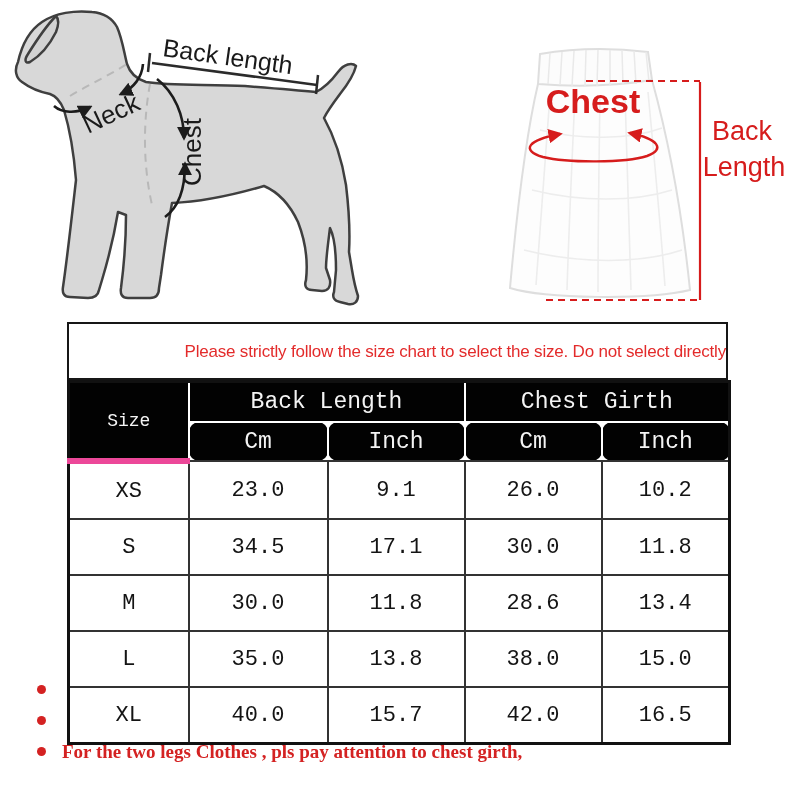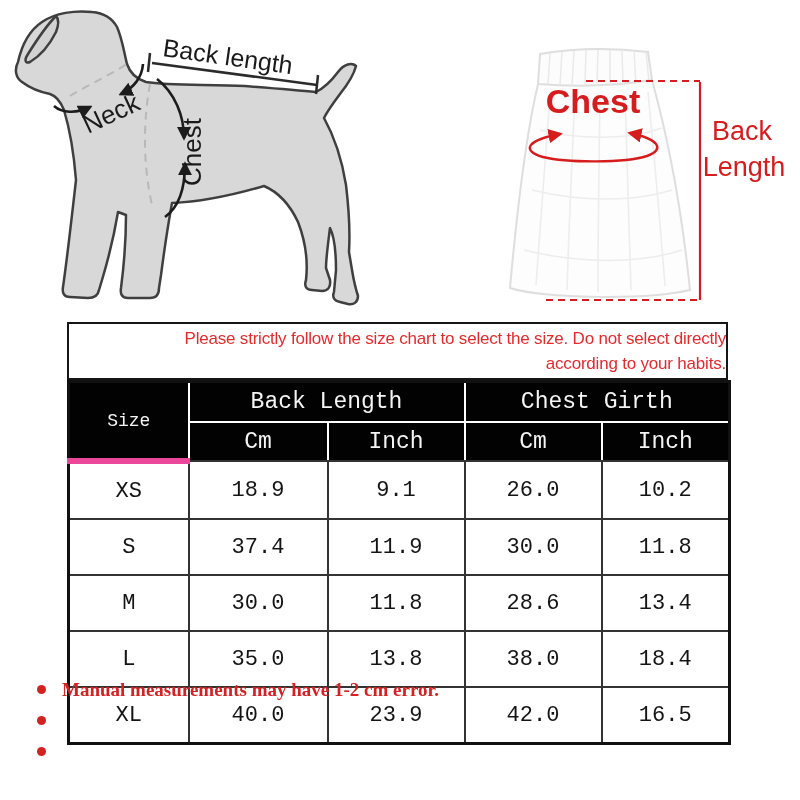--- a/index.html
+++ b/index.html
@@ -25,21 +25,21 @@
     position:absolute;left:67px;top:380px;width:661px;
     border-collapse:collapse;table-layout:fixed;
     border:3px solid #111;
     font-family:"Liberation Mono","DejaVu Sans Mono",monospace;
   }
   .size-table th{
     background:#020202;color:#f4f4f4;font-weight:normal;
     border:2px solid #ffffff;padding:0;
   }
   .size-table th.group{height:38px;font-size:23px;}
-  .size-table tr.subrow th{height:37px;font-size:23px;border-bottom:2px solid #333;}
+  .size-table tr.subrow th{height:37px;font-size:23px;border-bottom:2px solid #333;border-radius:10px;}
   .size-table th.col-size{font-size:18px;border-bottom:6px solid #ec4899;}
   .size-table td{
     border:2px solid #333;height:38px;text-align:center;vertical-align:middle;
     font-size:22px;color:#141414;padding:8px;background:#fff;
   }
 
   
   .notes{position:absolute;left:33px;top:674px;width:755px;color:#d42222;}
   .note-line{display:flex;align-items:center;height:31px;
     font-family:"Liberation Serif",serif;font-weight:bold;font-size:19px;white-space:nowrap;}
@@ -166,21 +166,20 @@
     <path d="M 186,81 L 300,81" stroke="#d61c1c" stroke-width="1.8" stroke-dasharray="7 5" fill="none"></path>
     <path d="M 146,300 L 300,300" stroke="#d61c1c" stroke-width="1.8" stroke-dasharray="7 5" fill="none"></path>
 
     <text x="193" y="113" text-anchor="middle" font-size="34" font-weight="bold" fill="#d61c1c" font-family="Liberation Sans, sans-serif">Chest</text>
     <text x="342" y="140" text-anchor="middle" font-size="27" fill="#d61c1c" font-family="Liberation Sans, sans-serif">Back</text>
     <text x="344" y="176" text-anchor="middle" font-size="27" fill="#d61c1c" font-family="Liberation Sans, sans-serif">Length</text>
   </svg>
 
   <div class="warning-box">
     <div>Please strictly follow the size chart to select the size. Do not select directly</div>
-    <div>according to your habits.</div>
   </div>
 
   <table class="size-table">
     <colgroup>
       <col style="width:120px">
         <col style="width:139px">
         <col style="width:137px">
       <col style="width:137px">
         <col style="width:128px">
     </colgroup>
@@ -193,68 +192,68 @@
       <tr class="subrow">
         <th>Cm</th>
         <th>Inch</th>
         <th>Cm</th>
         <th>Inch</th>
       </tr>
     </thead>
     <tbody>
       <tr>
         <td>XS</td>
-        <td>18.9</td>
+        <td>23.0</td>
         <td>9.1</td>
         <td>26.0</td>
         <td>10.2</td>
       </tr>
       <tr>
         <td>S</td>
-        <td>37.4</td>
-        <td>11.9</td>
+        <td>34.5</td>
+        <td>17.1</td>
         <td>30.0</td>
         <td>11.8</td>
       </tr>
       <tr>
         <td>M</td>
         <td>30.0</td>
         <td>11.8</td>
         <td>28.6</td>
         <td>13.4</td>
       </tr>
       <tr>
         <td>L</td>
         <td>35.0</td>
         <td>13.8</td>
         <td>38.0</td>
-        <td>18.4</td>
+        <td>15.0</td>
       </tr>
       <tr>
         <td>XL</td>
         <td>40.0</td>
-        <td>23.9</td>
+        <td>15.7</td>
         <td>42.0</td>
         <td>16.5</td>
       </tr>
     </tbody>
   </table>
 
   <div class="notes">
     <div class="note-line">
       <span class="note-bullet">
           <span class="dot"></span>
         </span>
-      <span>Manual measurements may have 1-2 cm error.</span>
     </div>
     <div class="note-line">
       <span class="note-bullet">
           <span class="dot"></span>
         </span>
     </div>
     <div class="note-line">
       <span class="note-bullet">
           <span class="dot"></span>
         </span>
+      <span>For the two legs Clothes , pls pay attention to chest girth,</span>
     </div>
   </div>
 
 </div>
 
 </body></html>

